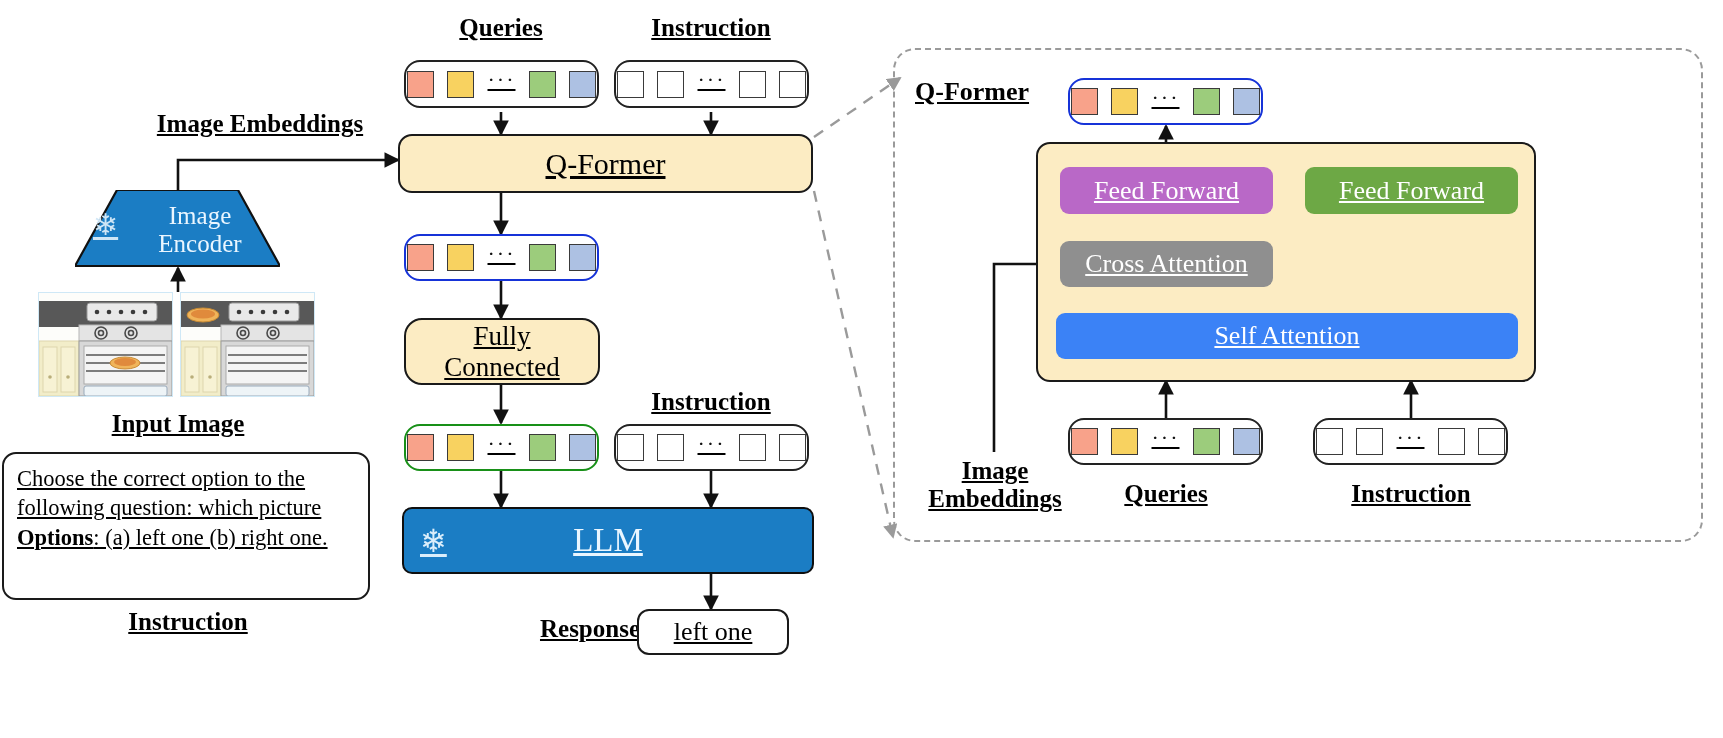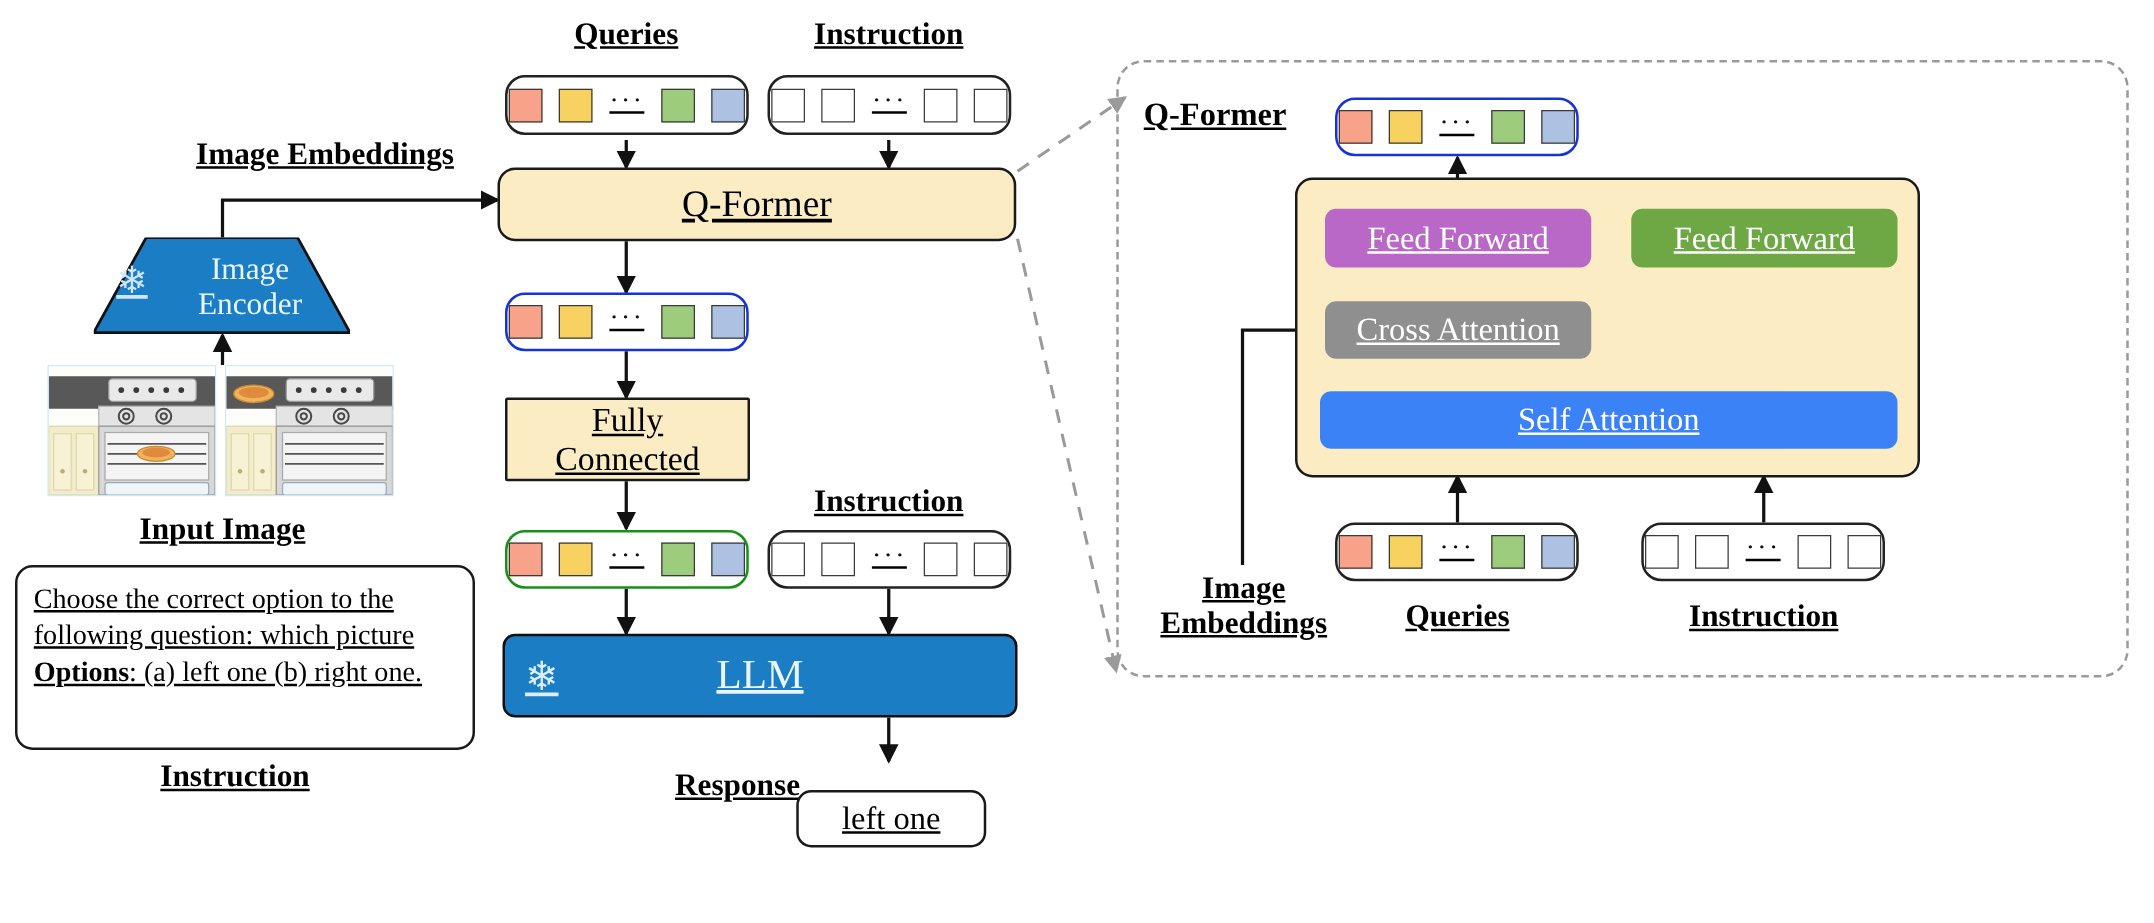--- a/index.html
+++ b/index.html
@@ -16,23 +16,23 @@
   .tokbox.green{border-color:#189018;}
   .tok{width:27px;height:27px;border:1.6px solid #3a3a3a;box-sizing:border-box;}
   .tok.empty{background:#fff;}
   .dots{font-size:22px;letter-spacing:2px;line-height:10px;color:#111;padding:0 1px;
         position:relative;top:-4px;}
 
   
   .block{box-sizing:border-box;display:flex;align-items:center;justify-content:center;
          text-align:center;}
   .qformer{background:#fcecc3;border:2.2px solid #1a1a1a;border-radius:14px;font-size:30px;}
-  .fc{background:#fcecc3;border:2.2px solid #1a1a1a;border-radius:2px;font-size:27px;line-height:1.12;}
+  .fc{background:#fcecc3;border:2.2px solid #1a1a1a;border-radius:18px;font-size:27px;line-height:1.12;}
   .llm{background:#1b7dc4;border:2.2px solid #0f0f0f;border-radius:10px;color:#eaf6ff;font-size:33px;}
-  .resp{background:#fff;border:2.2px solid #1a1a1a;border-radius:12px;font-size:26px;margin-top:23px;}
+  .resp{background:#fff;border:2.2px solid #1a1a1a;border-radius:12px;font-size:26px;}
   .instrbox{box-sizing:border-box;border:2.2px solid #1a1a1a;border-radius:14px;background:#fff;
             font-size:22.5px;line-height:1.30;padding:10px 12px 8px 13px;}
   .instrbox b{font-weight:bold;}
 
   
   .encoder{position:absolute;}
   .enc-text{position:absolute;color:#eaf6ff;font-size:25px;line-height:1.1;text-align:center;}
 
   
   .inner{box-sizing:border-box;border-radius:9px;color:#fff;display:flex;
@@ -177,21 +177,21 @@
       <line x1="47" y1="62" x2="126" y2="62"></line>
         <line x1="47" y1="70" x2="126" y2="70"></line>
       <line x1="47" y1="78" x2="126" y2="78"></line>
     </g>
     <rect x="45" y="93" width="83" height="10" rx="2" fill="#eef4f7" stroke="#9ab"></rect>
   </svg>
 </div>
 
 <div class="abs lbl lbl-serif" style="left:58px;top:410px;width:240px;">Input Image</div>
 
-<div class="abs instrbox" style="left:12px;top:452px;width:368px;height:148px;">
+<div class="abs instrbox" style="left:2px;top:452px;width:368px;height:148px;">
   <div>Choose the correct option to the</div>
   <div>following question: which picture</div>
   <div>
     <b>Options</b><span>: (a) left one (b) right one.</span>
   </div>
 </div>
 <div class="abs lbl lbl-serif" style="left:58px;top:608px;width:260px;">Instruction</div>
 
 <div class="abs lbl lbl-serif" style="left:401px;top:14px;width:200px;">Queries</div>
 <div class="abs lbl lbl-serif" style="left:611px;top:14px;width:200px;">Instruction</div>

